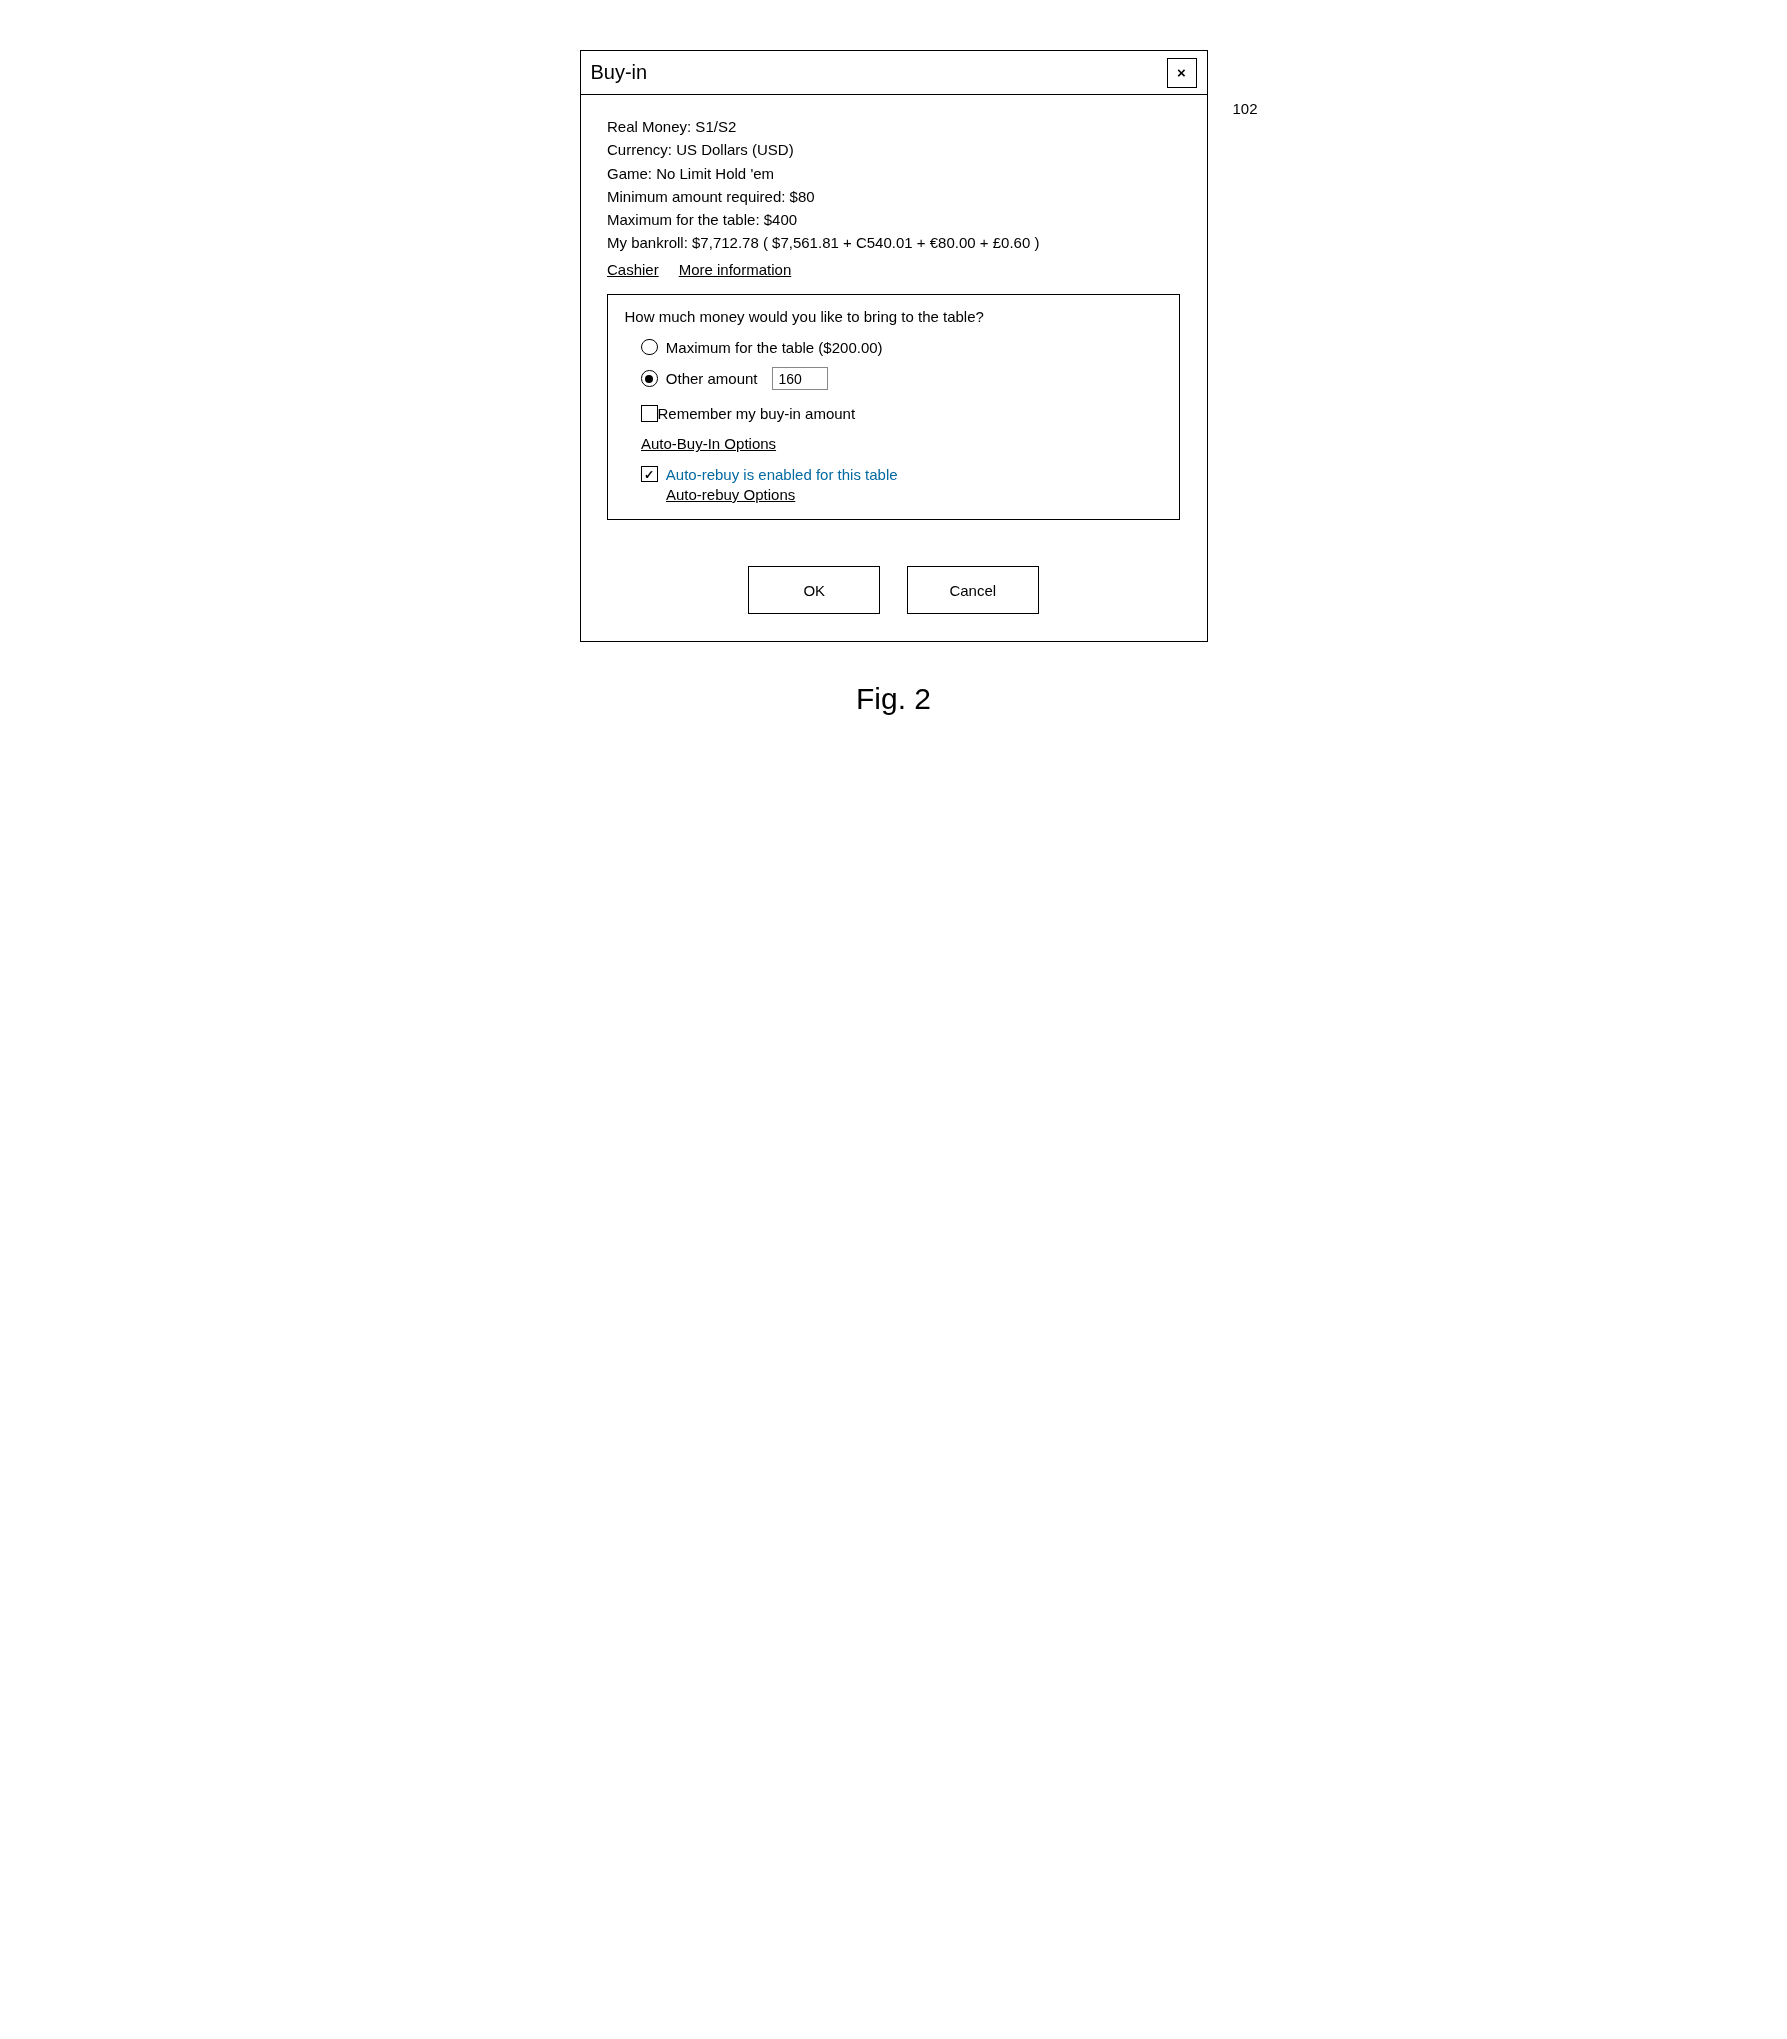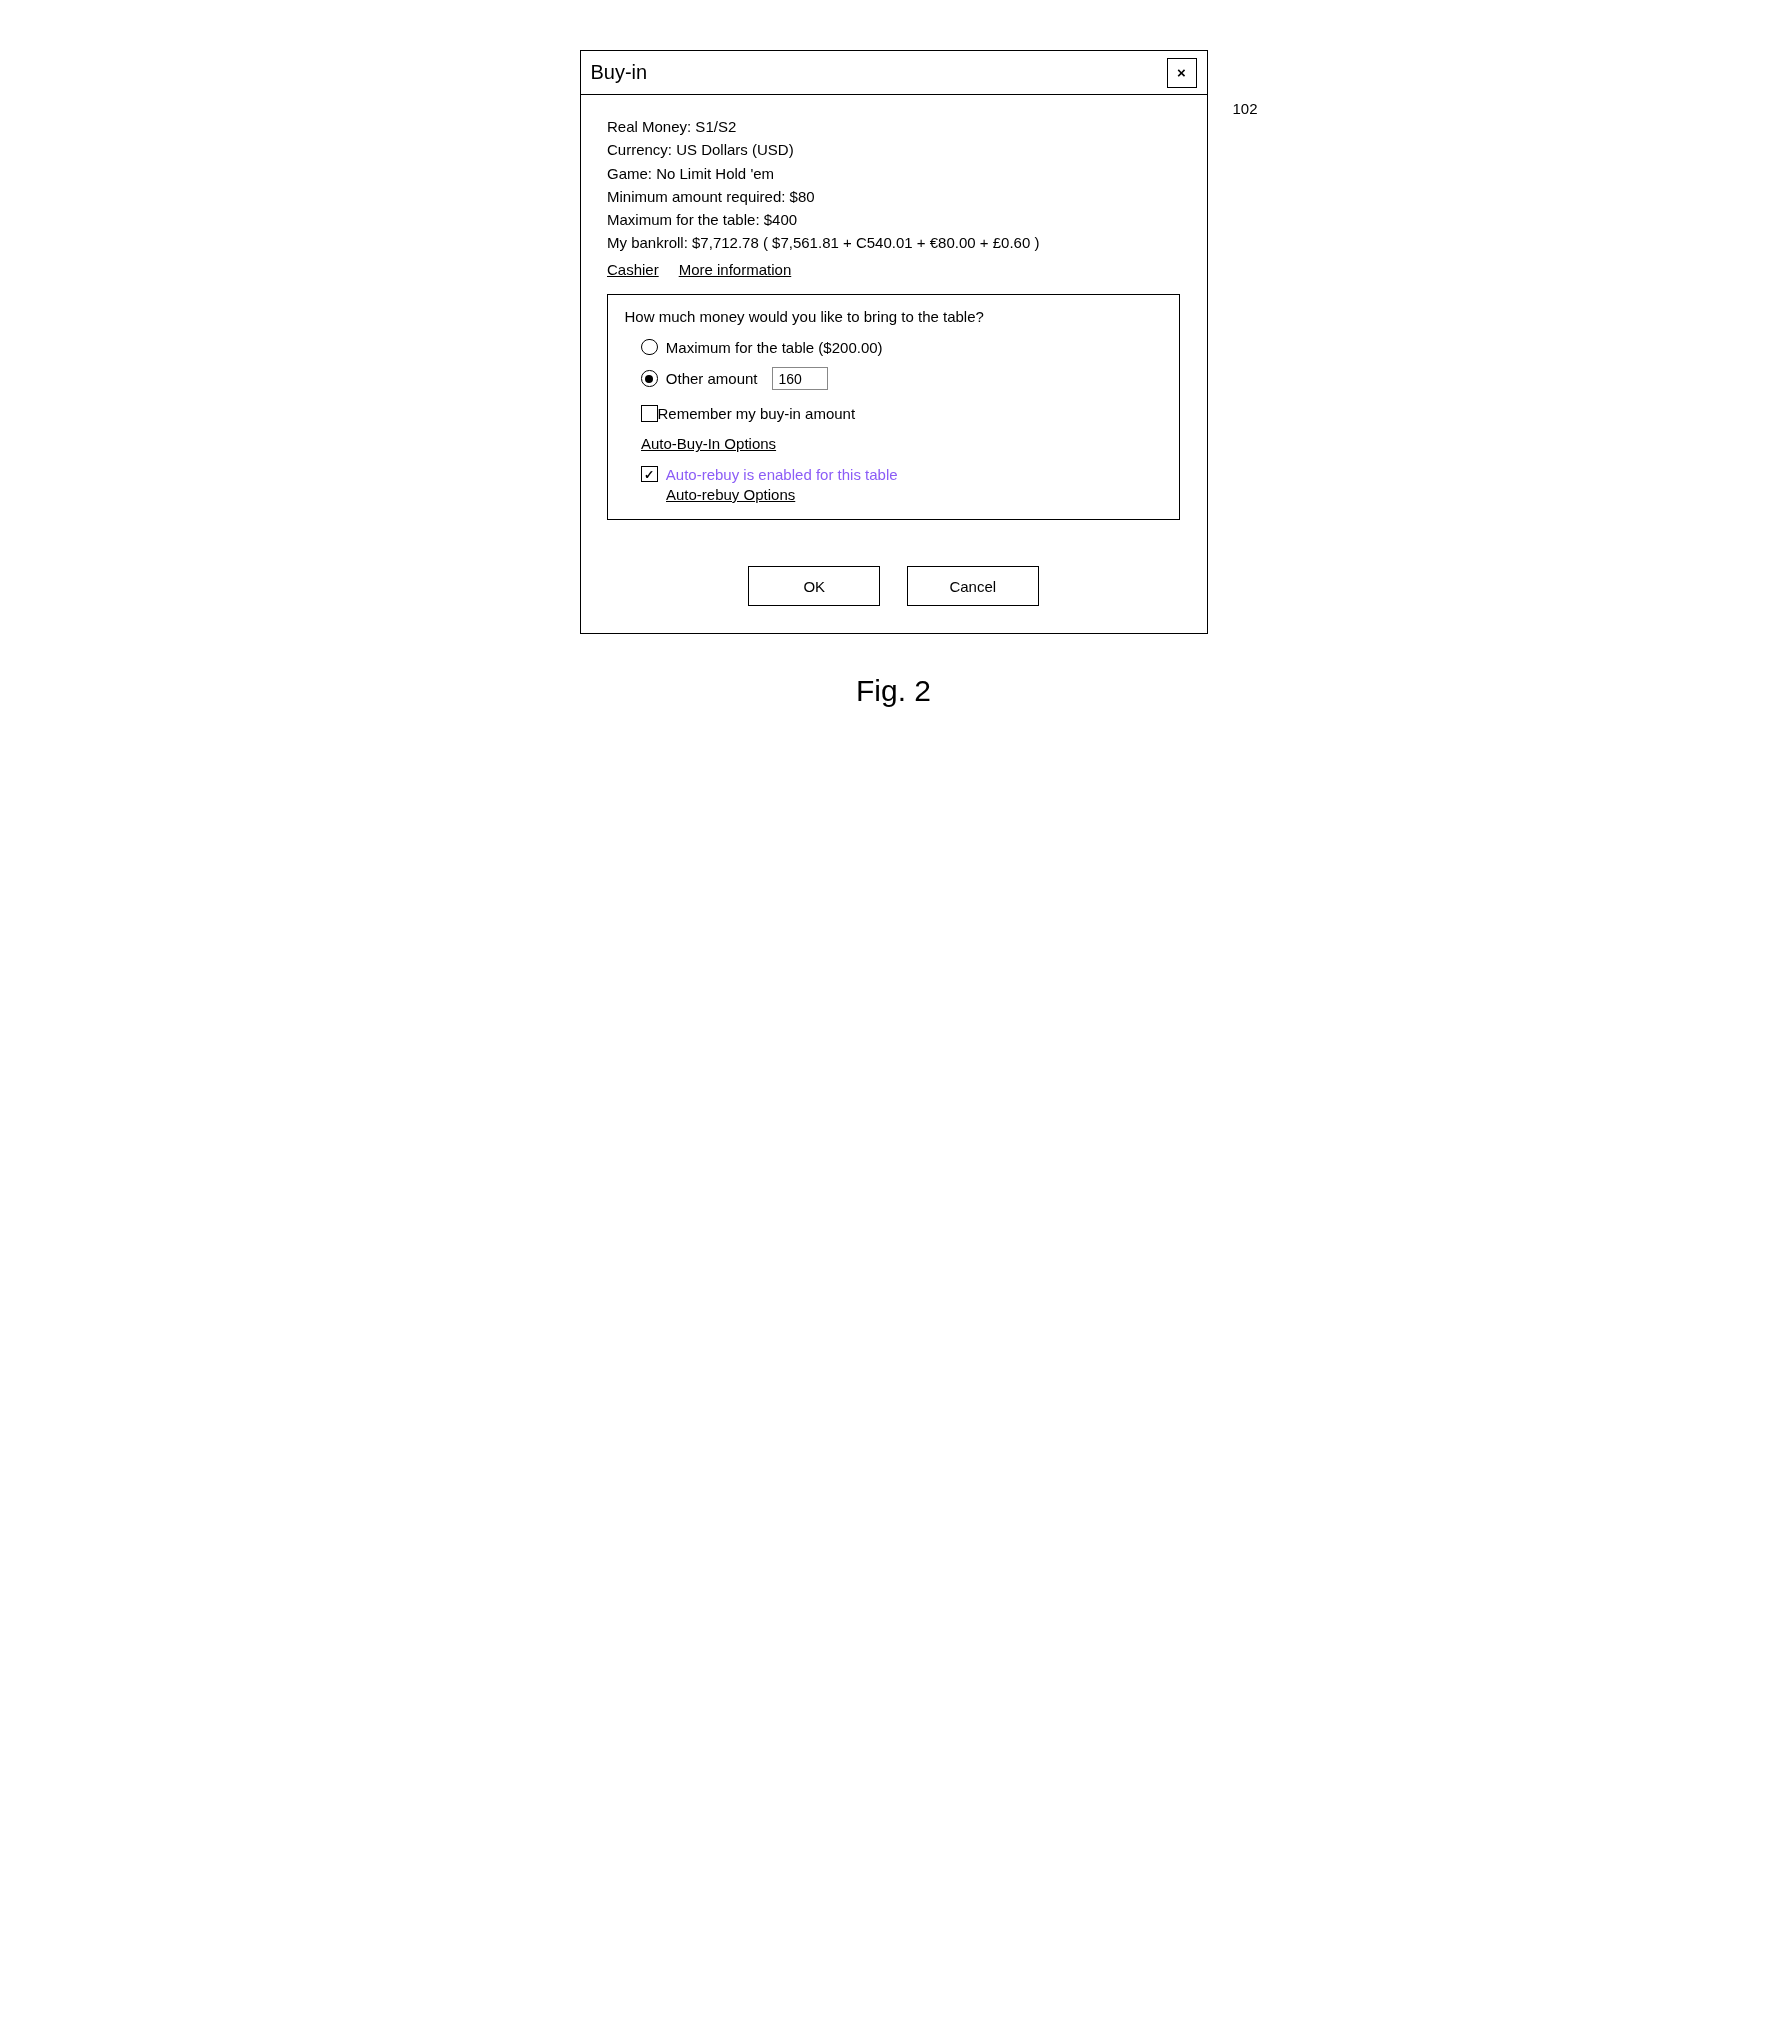--- a/index.html
+++ b/index.html
@@ -195,34 +195,34 @@
 
     .auto-rebuy-section {
       margin-left: 16.5px;
     }
 
     .auto-rebuy-line {
       display: flex;
       align-items: center;
       gap: 8.3px;
       font-size: 15px;
-      color: #8b5cf6;
+      color: #0369a1;
       margin-bottom: 3.3px;
     }
 
     .dialog-footer {
       display: flex;
       justify-content: center;
       gap: 26.5px;
       padding: 23px 26.5px 26.5px;
     }
 
     .footer-btn {
       width: 132px;
-      height: 40px;
+      height: 48px;
       border: 1.7px solid #000;
       background: #fff;
       font-size: 15px;
       cursor: pointer;
       display: flex;
       align-items: center;
       justify-content: center;
     }
 
     .fig-caption {

